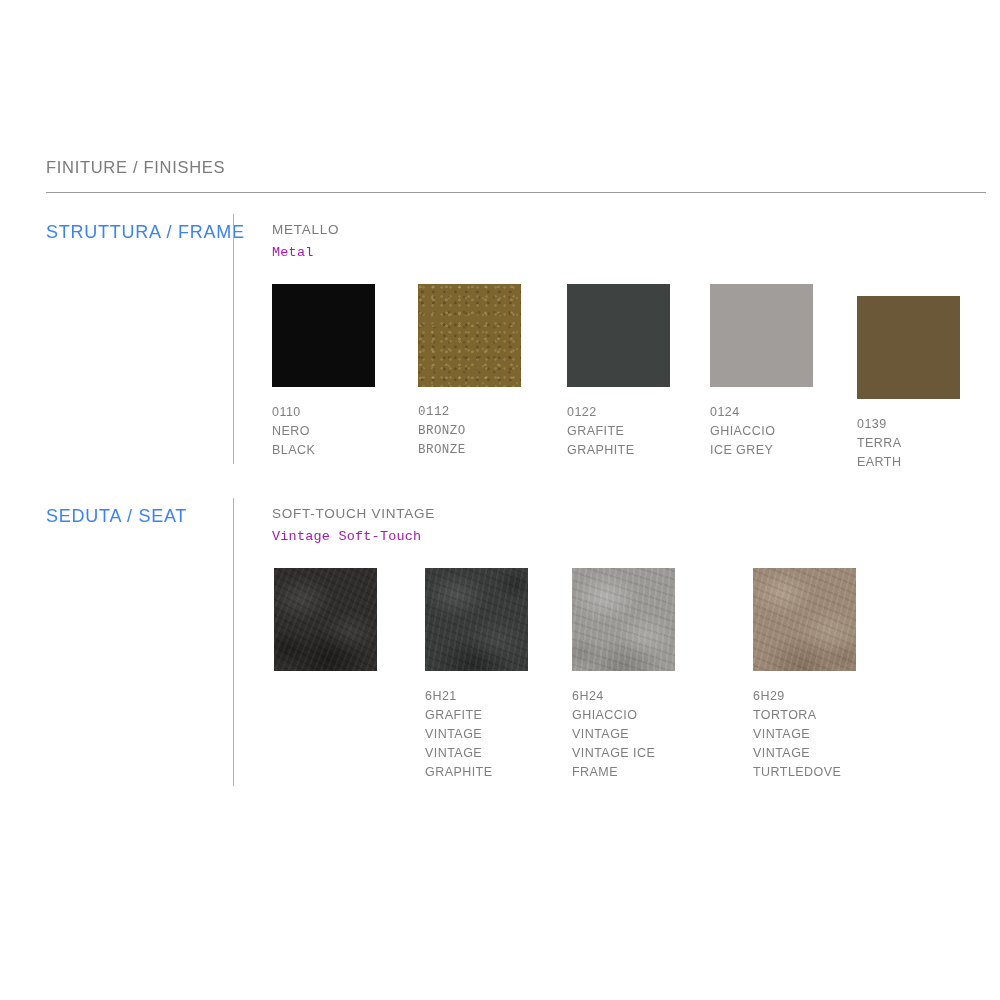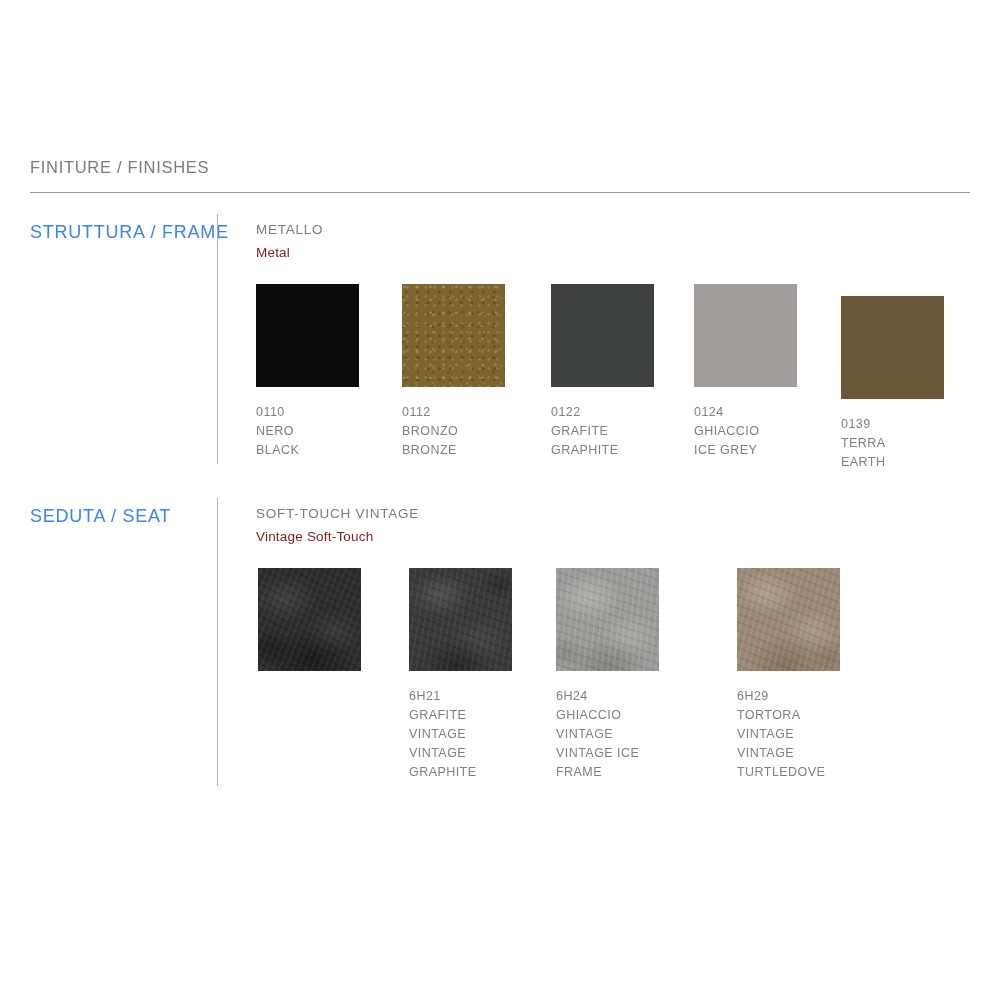--- a/index.html
+++ b/index.html
@@ -12,21 +12,21 @@
     height: 1000px;
     background: #ffffff;
     font-family: "Liberation Sans", sans-serif;
     color: #7c7c7c;
     position: relative;
     overflow: hidden;
   }
 
   .sheet {
     position: absolute;
-    left: 0;
+    left: 16px;
     top: 0;
     width: 866px;
     height: 1000px;
   }
 
   
   .page-title {
     position: absolute;
     left: 30px;
     top: 158px;
@@ -81,22 +81,23 @@
     letter-spacing: 0.75px;
     color: #7b7b7b;
     white-space: nowrap;
   }
   .material-sub {
     position: absolute;
     left: 256px;
     top: 31px;
     font-size: 13.5px;
     letter-spacing: 0.2px;
-    color: #7f1d1d;
+    color: #a21caf;
     white-space: nowrap;
+    font-family: Liberation Mono, monospace;
   }
 
   
   .swatch-row {
     position: absolute;
     left: 256px;
     top: 70px;
     width: 744px;
     height: 220px;
   }
@@ -256,21 +257,21 @@
 
       <div class="swatch-cell" style="left:0px;">
         <span class="swatch-chip chip-0110"></span>
         <div class="swatch-caption">
           <span class="caption-line">0110</span>
           <span class="caption-line">NERO</span>
           <span class="caption-line">BLACK</span>
         </div>
       </div>
 
-      <div class="swatch-cell" style="left:146px;">
+      <div class="swatch-cell" style="left:146px;font-family:Liberation Mono, monospace;">
         <span class="swatch-chip chip-0112"></span>
         <div class="swatch-caption">
           <span class="caption-line">0112</span>
           <span class="caption-line">BRONZO</span>
           <span class="caption-line">BRONZE</span>
         </div>
       </div>
 
       <div class="swatch-cell" style="left:295px;">
         <span class="swatch-chip chip-0122"></span>

